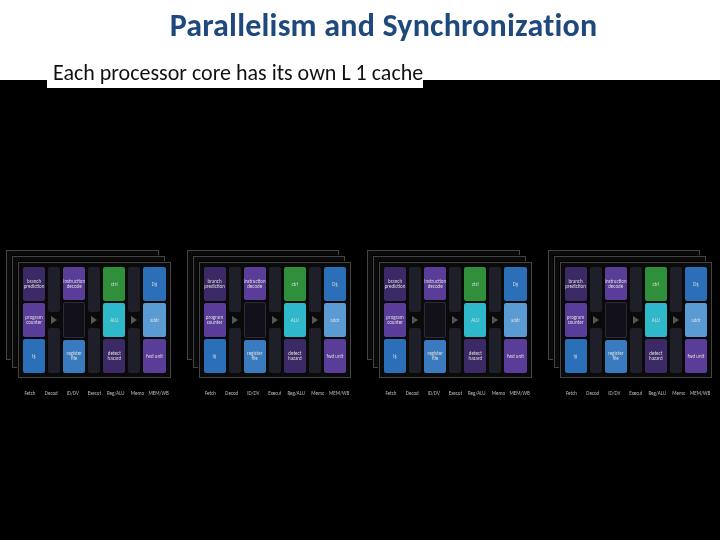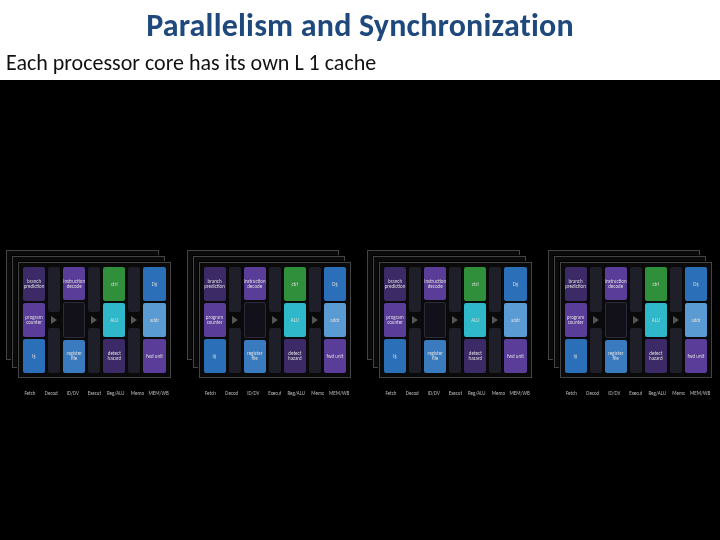--- a/index.html
+++ b/index.html
@@ -19,27 +19,28 @@
     padding-top: 6px;
     letter-spacing: 0.2px;
   }
   .subtitle {
     color: #111;
     background: #fff;
     font-size: 22px;
     font-weight: 400;
     padding: 2px 0 2px 6px;
     display: inline-block;
-    margin-top: 2px;
+    margin-top: 12px;
   }
   .title-strip {
     position: absolute;
     top: 0; left: 0; right: 0;
     background: #fff;
     height: 80px;
+    padding-left: 47px;
   }
 
   .cores-row {
     position: absolute;
     top: 250px;
     left: 6px;
     right: 6px;
     display: flex;
     gap: 14px;
     justify-content: space-between;

